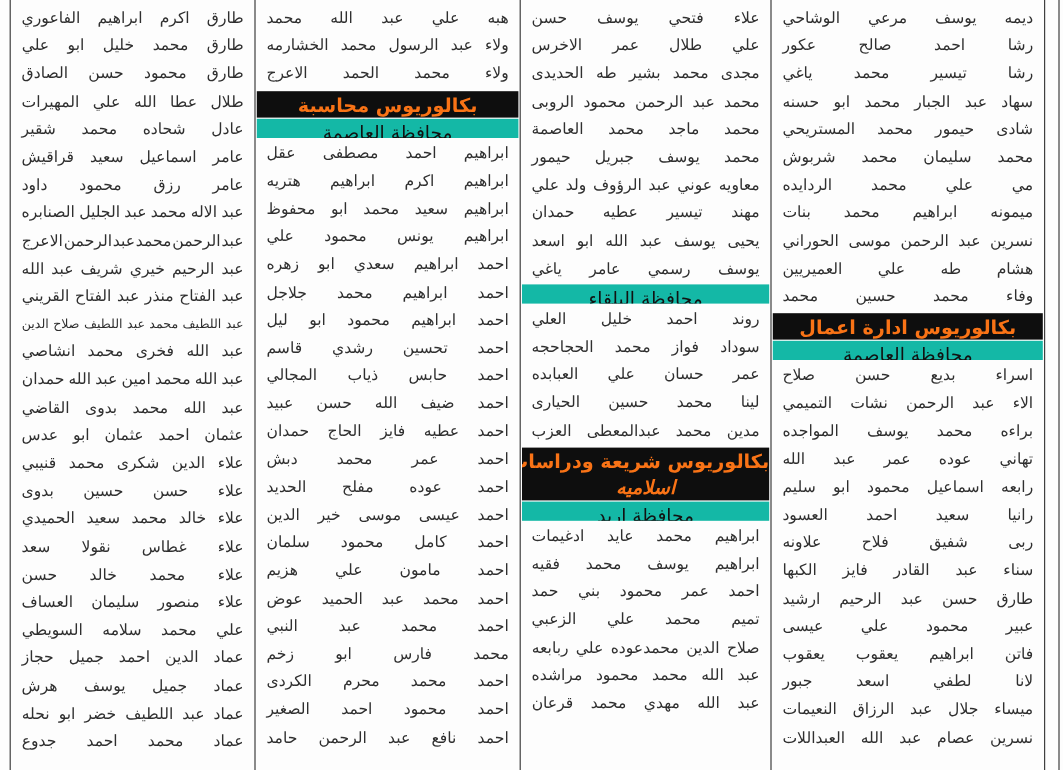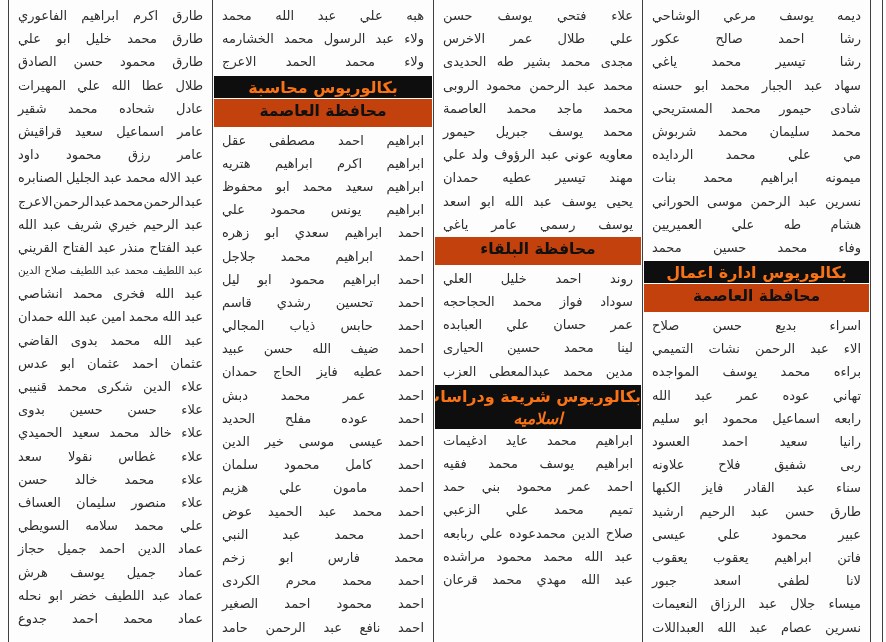--- a/index.html
+++ b/index.html
@@ -31,22 +31,22 @@
   }
   .row.tight{font-size:10.5px;letter-spacing:-0.2px;}
   .row .w{display:inline-block;}
   .h1{
     background:#0e0e0e;color:#f97316;font-weight:bold;
     text-align:center;font-size:16px;height:22px;line-height:23px;
     margin:2px 1px 0 1px;direction:rtl;overflow:hidden;white-space:nowrap;
   }
   .h1 + .h1{margin-top:0;font-style:italic;}
   .h2{
-    background:#c2410c;color:#111111;font-weight:bold;
-    text-align:center;font-size:15.5px;height:28px;line-height:25px;
+    background:#14b8a6;color:#111111;font-weight:normal;
+    text-align:center;font-size:15.5px;height:16px;line-height:25px;
     margin:1px 1px 2px 1px;direction:rtl;overflow:hidden;white-space:nowrap;
   }
   .edge-line{
     position:absolute;top:0;bottom:0;right:3px;width:1px;background:#3f3f3f;
   }
 </style>
 </head>
 <body>
 
 <div class="page">
@@ -496,20 +496,21 @@
           <span class="w">الحيارى</span>
         </div>
         <div class="row" dir="rtl">
           <span class="w">مدين</span>
           <span class="w">محمد</span>
           <span class="w">عبدالمعطى</span>
           <span class="w">العزب</span>
         </div>
         <div class="h1">بكالوريوس شريعة ودراسات</div>
         <div class="h1">اسلاميه</div>
+        <div class="h2">محافظة اربد</div>
         <div class="row" dir="rtl">
           <span class="w">ابراهيم</span>
           <span class="w">محمد</span>
           <span class="w">عايد</span>
           <span class="w">ادغيمات</span>
         </div>
         <div class="row" dir="rtl">
           <span class="w">ابراهيم</span>
           <span class="w">يوسف</span>
           <span class="w">محمد</span>

